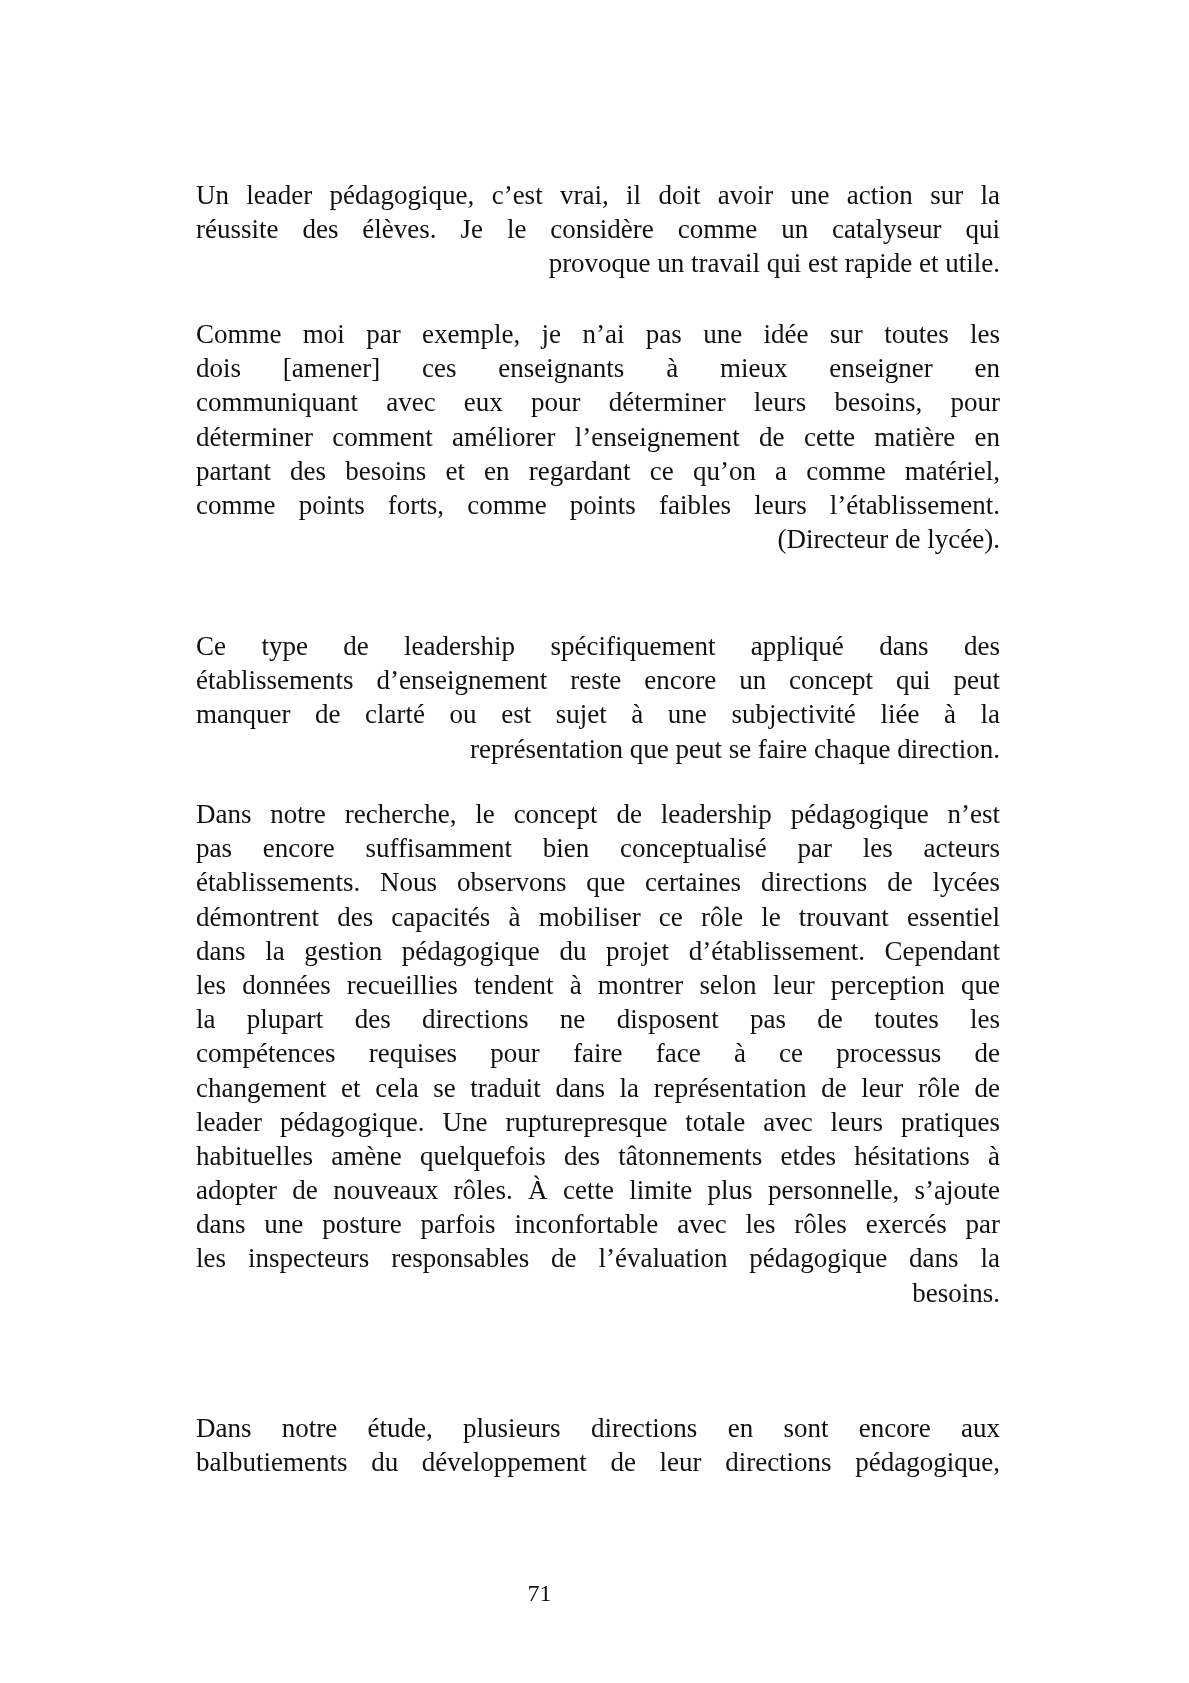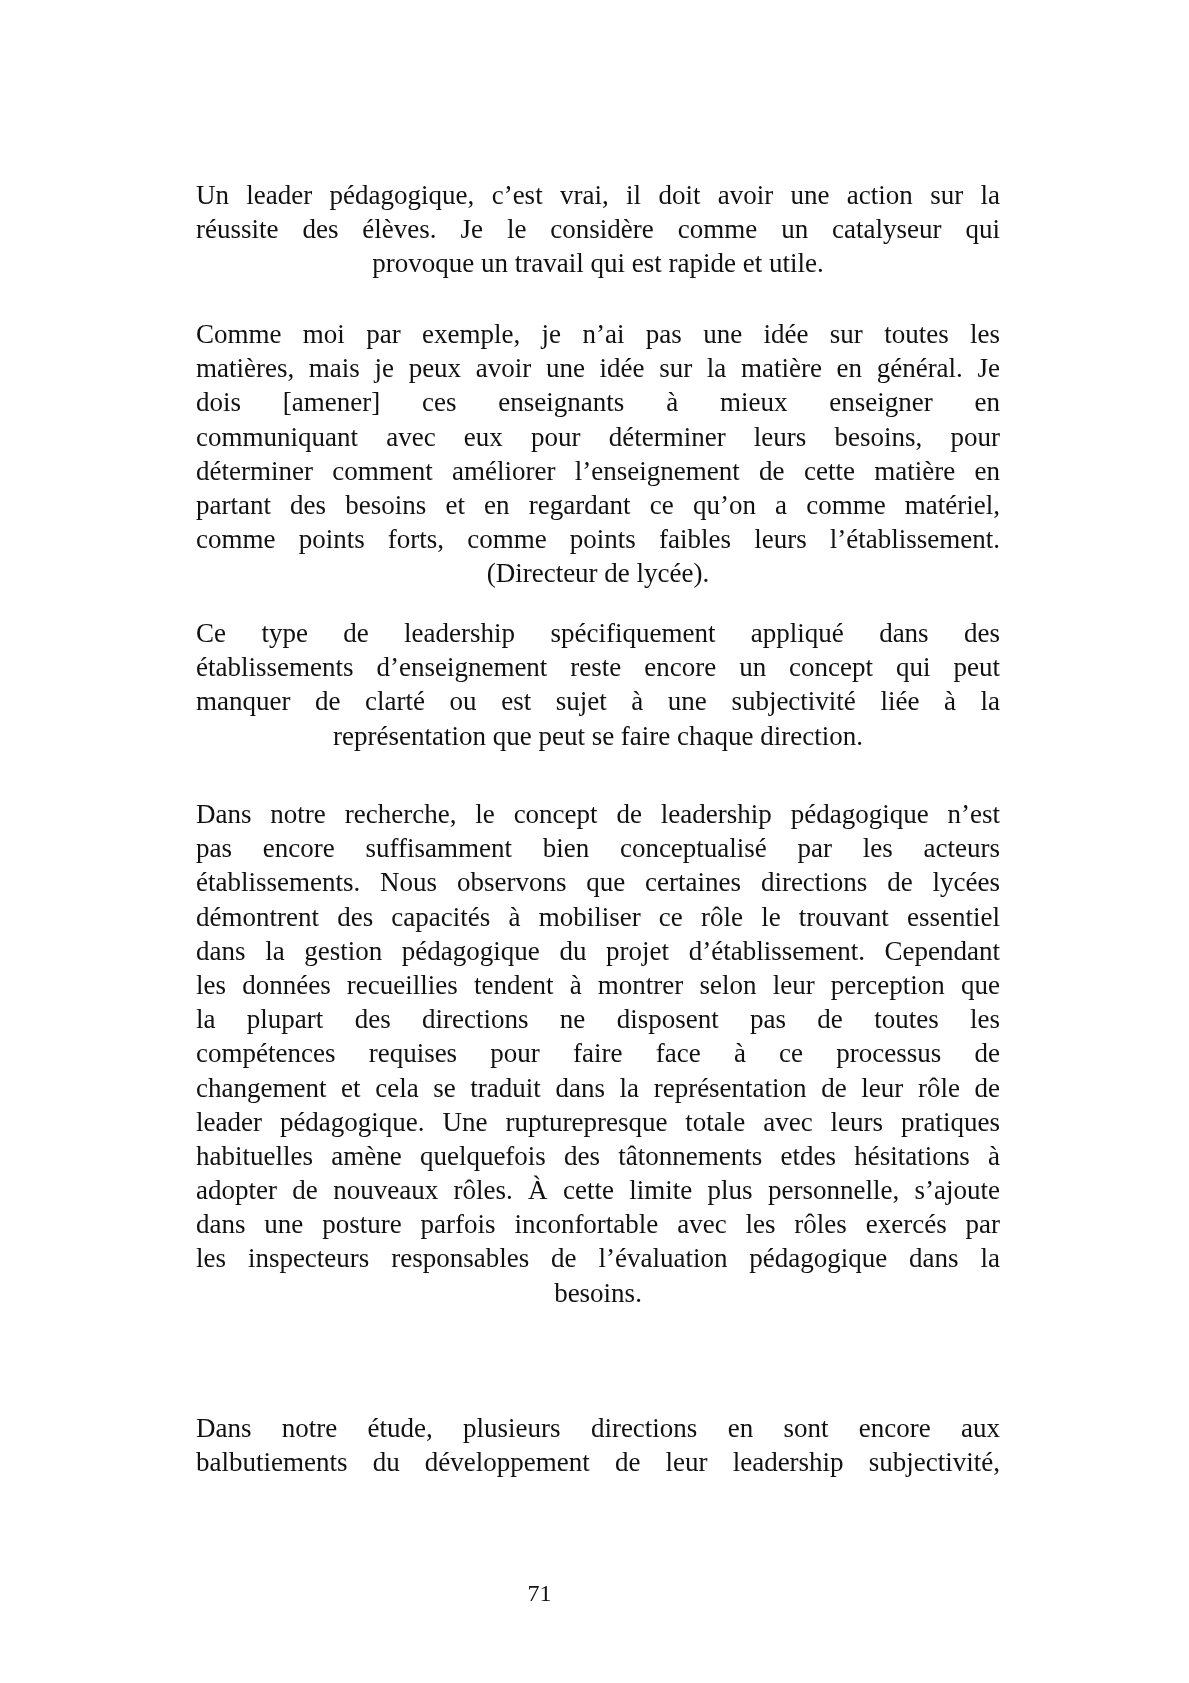--- a/index.html
+++ b/index.html
@@ -35,25 +35,25 @@
       white-space: nowrap;
       height: 34.2px;
     }
     .line.j {
       text-align: justify;
       text-align-last: justify;
       white-space: normal;
       overflow: hidden;
     }
     .line.l {
-      text-align: center;
+      text-align: right;
     }
     #p1 { top: 178px; }
     #p2 { top: 317px; }
-    #p3 { top: 616px; }
+    #p3 { top: 629px; }
     #p4 { top: 797px; }
     #p5 { top: 1411px; }
     .page-number {
       position: absolute;
       left: 0;
       width: 1079px;
       top: 1578px;
       text-align: center;
       font-size: 24px;
       line-height: 30px;
@@ -63,21 +63,20 @@
 <body>
 
 <div class="page">
   <div class="text-block" id="p1">
       <span class="line j">Un leader pédagogique, c’est vrai, il doit avoir une action sur la</span>
       <span class="line j">réussite des élèves. Je le considère comme un catalyseur qui</span>
       <span class="line l">provoque un travail qui est rapide et utile.</span>
     </div>
   <div class="text-block" id="p2">
       <span class="line j">Comme moi par exemple, je n’ai pas une idée sur toutes les</span>
-      <span class="line j">matières, mais je peux avoir une idée sur la matière en général. Je</span>
       <span class="line j">dois [amener] ces enseignants à mieux enseigner en</span>
       <span class="line j">communiquant avec eux pour déterminer leurs besoins, pour</span>
       <span class="line j">déterminer comment améliorer l’enseignement de cette matière en</span>
       <span class="line j">partant des besoins et en regardant ce qu’on a comme matériel,</span>
       <span class="line j">comme points forts, comme points faibles leurs l’établissement.</span>
       <span class="line l">(Directeur de lycée).</span>
     </div>
   <div class="text-block" id="p3">
       <span class="line j">Ce type de leadership spécifiquement appliqué dans des</span>
       <span class="line j">établissements d’enseignement reste encore un concept qui peut</span>
@@ -96,17 +95,17 @@
       <span class="line j">changement et cela se traduit dans la représentation de leur rôle de</span>
       <span class="line j">leader pédagogique. Une rupturepresque totale avec leurs pratiques</span>
       <span class="line j">habituelles amène quelquefois des tâtonnements etdes hésitations à</span>
       <span class="line j">adopter de nouveaux rôles. À cette limite plus personnelle, s’ajoute</span>
       <span class="line j">dans une posture parfois inconfortable avec les rôles exercés par</span>
       <span class="line j">les inspecteurs responsables de l’évaluation pédagogique dans la</span>
       <span class="line l">besoins.</span>
     </div>
   <div class="text-block" id="p5">
       <span class="line j">Dans notre étude, plusieurs directions en sont encore aux</span>
-      <span class="line j">balbutiements du développement de leur leadership subjectivité,</span>
+      <span class="line j">balbutiements du développement de leur directions pédagogique,</span>
     </div>
 
   <div class="page-number">71</div>
 </div>
 
 </body></html>

